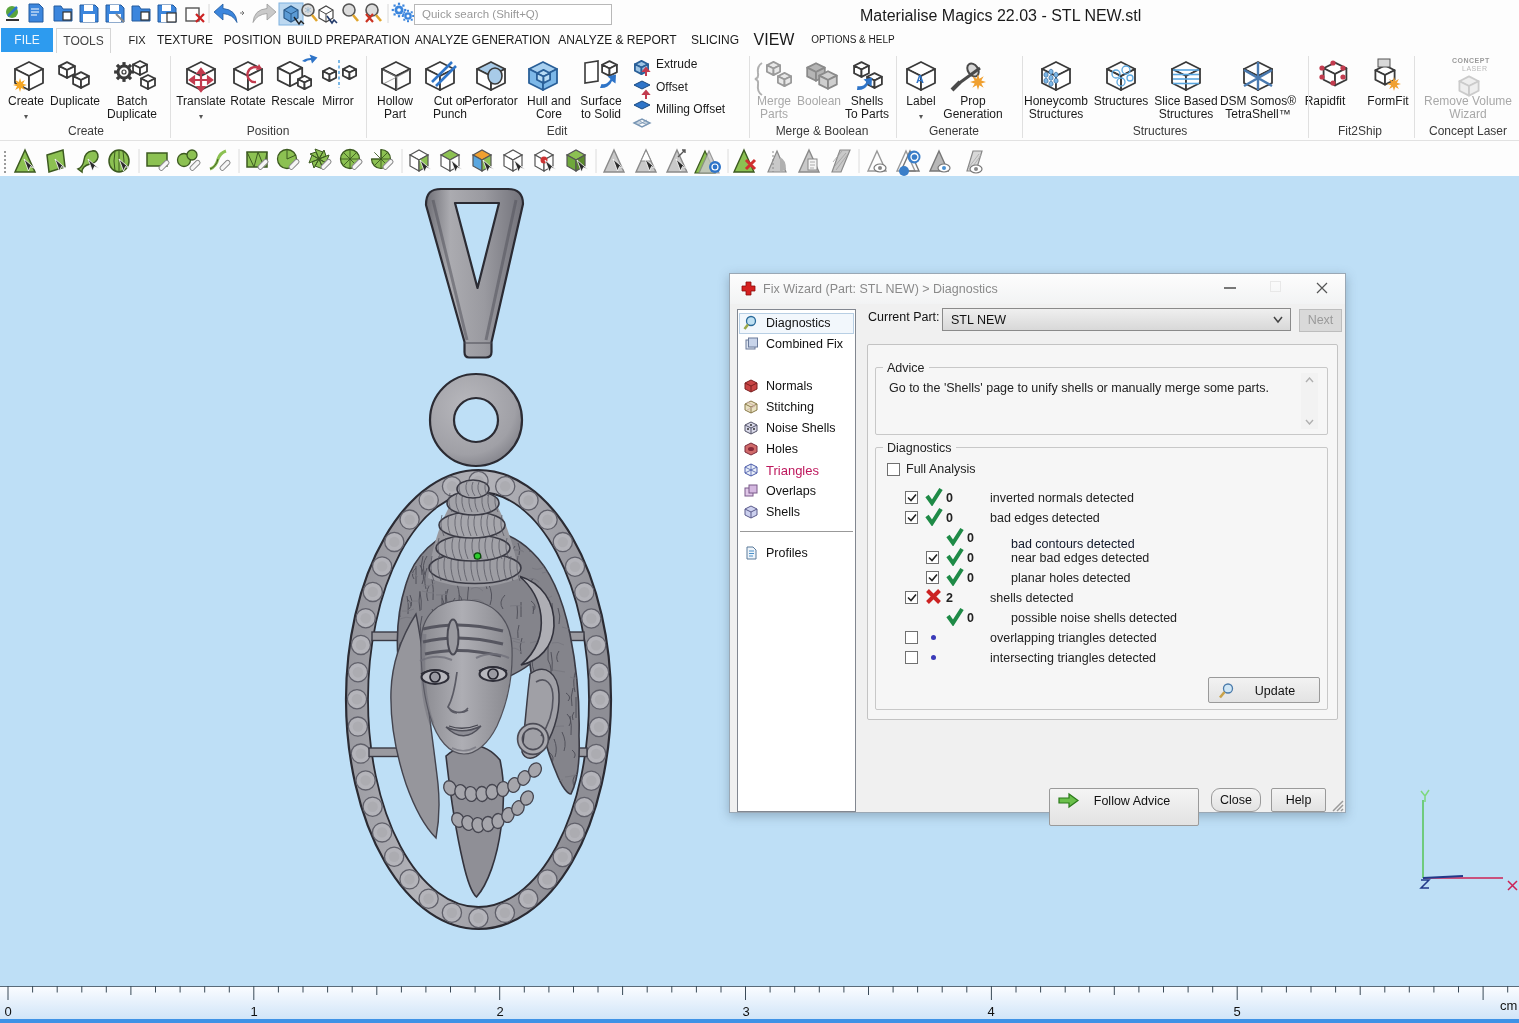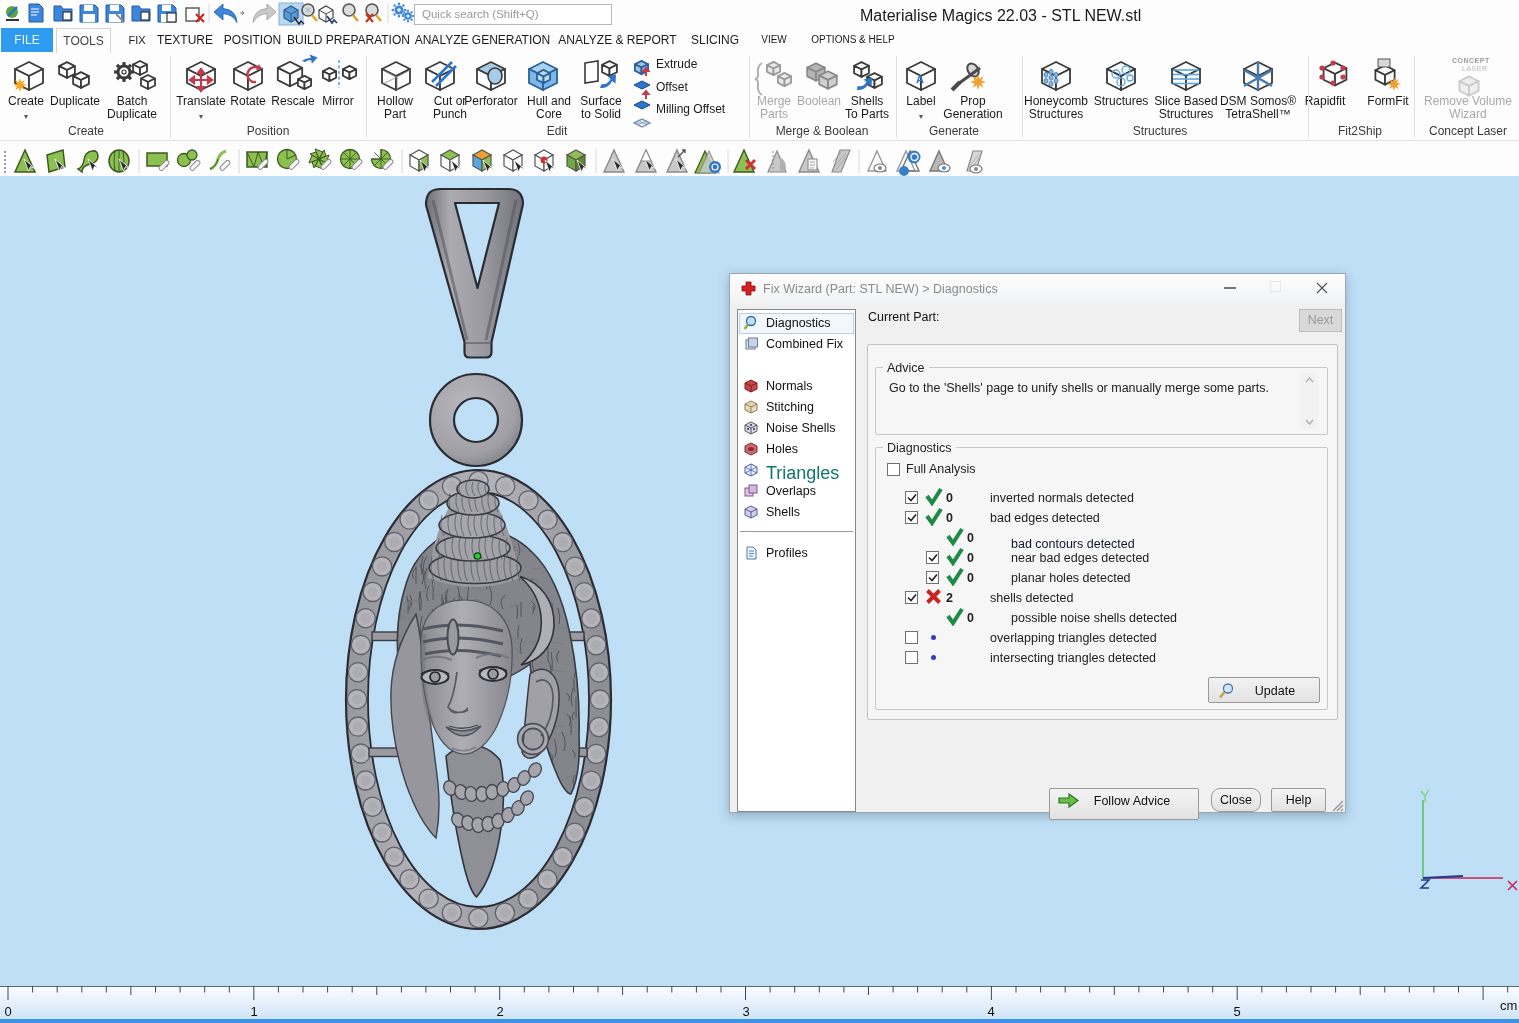--- a/index.html
+++ b/index.html
@@ -81,21 +81,21 @@
 <div class="abs" style="left:0;top:27px;width:1519px;height:26px;background:#fdfdfd"></div>
 <div class="abs" style="left:1px;top:28px;width:52px;height:24px;background:#2d9bef;color:#eef6fd;font-size:12px;text-align:center;line-height:24px">FILE</div>
 <div class="abs" style="left:56px;top:28px;width:55px;height:26px;background:#fdfdfd;color:#444;border:1px solid #d5d5d5;border-bottom:none;font-size:12px;text-align:center;line-height:24px">TOOLS</div>
 <div class="abs" style="left:112px;top:28px;width:50px;height:24px;color:#1a1a1a;font-size:11px;text-align:center;line-height:24px">FIX</div>
 <div class="abs" style="left:148px;top:28px;width:74px;height:24px;color:#1a1a1a;font-size:12px;text-align:center;line-height:24px">TEXTURE</div>
 <div class="abs" style="left:215px;top:28px;width:75px;height:24px;color:#1a1a1a;font-size:12px;text-align:center;line-height:24px">POSITION</div>
 <div class="abs" style="left:287px;top:28px;width:123px;height:24px;color:#1a1a1a;font-size:12px;text-align:center;line-height:24px">BUILD PREPARATION</div>
 <div class="abs" style="left:410px;top:28px;width:145px;height:24px;color:#1a1a1a;font-size:12px;text-align:center;line-height:24px">ANALYZE GENERATION</div>
 <div class="abs" style="left:555px;top:28px;width:125px;height:24px;color:#1a1a1a;font-size:12px;text-align:center;line-height:24px">ANALYZE &amp; REPORT</div>
 <div class="abs" style="left:680px;top:28px;width:70px;height:24px;color:#1a1a1a;font-size:12px;text-align:center;line-height:24px">SLICING</div>
-<div class="abs" style="left:748px;top:28px;width:52px;height:24px;color:#1a1a1a;font-size:10px;text-align:center;line-height:24px">VIEW</div>
+<div class="abs" style="left:748px;top:28px;width:52px;height:24px;color:#1a1a1a;font-size:16px;text-align:center;line-height:24px">VIEW</div>
 <div class="abs" style="left:797px;top:28px;width:112px;height:24px;color:#1a1a1a;font-size:10px;text-align:center;line-height:24px">OPTIONS &amp; HELP</div>
 <div class="abs" style="left:0;top:53px;width:1519px;height:88px;background:#fdfdfd;border-bottom:1px solid #e2e2e2"></div>
 <svg class="abs" style="left:0;top:53px" width="1519" height="88" viewBox="0 0 1519 88">
     <path d="M15.0 16.0 L29.0 9.0 L43.0 16.0 L29.0 23.0 Z" fill="#fff" stroke="#3a3a3a" stroke-width="1.8" stroke-linejoin="round"></path>
     <path d="M15.0 16.0 L29.0 23.0 L29.0 37.0 L15.0 30.0 Z" fill="#fff" stroke="#3a3a3a" stroke-width="1.8" stroke-linejoin="round"></path>
     <path d="M29.0 23.0 L43.0 16.0 L43.0 30.0 L29.0 37.0 Z" fill="#fff" stroke="#3a3a3a" stroke-width="1.8" stroke-linejoin="round"></path>
     <polygon points="27.0,32.0 22.9,33.2 24.9,36.9 21.2,34.9 20.0,39.0 18.8,34.9 15.1,36.9 17.1,33.2 13.0,32.0 17.1,30.8 15.1,27.1 18.8,29.1 20.0,25.0 21.2,29.1 24.9,27.1 22.9,30.8" fill="#f5a623"></polygon>
     <path d="M59.1 13.1 L67.0 9.1 L74.9 13.1 L67.0 17.0 Z" fill="#fff" stroke="#3a3a3a" stroke-width="1.8" stroke-linejoin="round"></path>
     <path d="M59.1 13.1 L67.0 17.0 L67.0 24.9 L59.1 20.9 Z" fill="#fff" stroke="#3a3a3a" stroke-width="1.8" stroke-linejoin="round"></path>
     <path d="M67.0 17.0 L74.9 13.1 L74.9 20.9 L67.0 24.9 Z" fill="#fff" stroke="#3a3a3a" stroke-width="1.8" stroke-linejoin="round"></path>
@@ -1141,38 +1141,41 @@
     <div class="abs" style="left:36px;top:147px;font-size:12.5px;color:#111">Noise Shells</div>
     <svg class="abs" style="left:13px;top:167px" width="16" height="16" viewBox="0 0 16 16">
       <path d="M2 5 L8 2 L14 5 L14 11 L8 14 L2 11 Z" fill="#d06a6a" stroke="#7a2a3a" stroke-width="1"></path>
       <ellipse cx="8" cy="8" rx="3" ry="2" fill="#8a2a3a"></ellipse>
     </svg>
     <div class="abs" style="left:36px;top:168px;font-size:12.5px;color:#111">Holes</div>
     <svg class="abs" style="left:13px;top:188px" width="16" height="16" viewBox="0 0 16 16">
       <path d="M2 5 L8 2 L14 5 L14 11 L8 14 L2 11 Z" fill="#e8eef8" stroke="#4a5aaa" stroke-width="1"></path>
       <path d="M2 5 L14 11 M14 5 L2 11 M8 2 L8 14" stroke="#4a5aaa" stroke-width="0.8"></path>
     </svg>
-    <div class="abs" style="left:36px;top:189px;font-size:18px;color:#0f766e">Triangles</div>
+    <div class="abs" style="left:36px;top:189px;font-size:13px;color:#be185d">Triangles</div>
     <svg class="abs" style="left:13px;top:209px" width="16" height="16" viewBox="0 0 16 16">
       <rect x="2" y="5" width="8" height="8" fill="#e0c8e8" stroke="#7a5a8a"></rect>
       <rect x="6" y="2" width="8" height="8" fill="#d4b8e0" stroke="#7a5a8a"></rect>
     </svg>
     <div class="abs" style="left:36px;top:210px;font-size:12.5px;color:#111">Overlaps</div>
     <svg class="abs" style="left:13px;top:230px" width="16" height="16" viewBox="0 0 16 16">
       <path d="M2 5 L8 2 L14 5 L14 11 L8 14 L2 11 Z" fill="#ccd0ee" stroke="#5a5a8a" stroke-width="1"></path>
       <path d="M2 5 L8 8 L14 5 M8 8 L8 14" stroke="#5a5a8a" stroke-width="1" fill="none"></path>
     </svg>
     <div class="abs" style="left:36px;top:231px;font-size:12.5px;color:#111">Shells</div>
     <svg class="abs" style="left:13px;top:271px" width="16" height="16" viewBox="0 0 16 16">
       <path d="M4 2 h6 l3 3 v9 h-9 z" fill="#eef4fa" stroke="#5a7a9a"></path>
       <path d="M6 6 h5 M6 8.5 h5 M6 11 h4" stroke="#4a90c8" stroke-width="1"></path>
     </svg>
     <div class="abs" style="left:36px;top:272px;font-size:12.5px;color:#111">Profiles</div>
     <div class="abs" style="left:10px;top:257px;width:113px;height:1px;background:#999"></div>
     <div class="abs" style="left:138px;top:36px;font-size:12.5px;color:#111">Current Part:</div>
+    <div class="abs" style="left:212px;top:34px;width:349px;height:23px;background:linear-gradient(#efefef,#d8d8d8);border:1px solid #8a8a8a;font-size:12.5px;color:#111;padding:4px 0 0 8px">STL NEW<svg class="abs" style="right:7px;top:7px" width="10" height="8">
+        <path d="M1 1 L5 6 L9 1" stroke="#444" stroke-width="1.5" fill="none"></path>
+      </svg></div>
     <div class="abs" style="left:569px;top:35px;width:43px;height:23px;background:#d9d9d9;border:1px solid #bdbdbd;font-size:12.5px;color:#9a9a9a;text-align:center;line-height:21px">Next</div>
     <div class="abs" style="left:137px;top:70px;width:471px;height:376px;background:#f6f6f6;border:1px solid #c3c3c3;border-radius:2px"></div>
     <div class="abs" style="left:145px;top:93px;width:453px;height:68px;border:1px solid #c8c8c8;border-radius:2px"></div>
     <div class="abs" style="left:153px;top:87px;background:#f6f6f6;padding:0 4px;font-size:12.5px;color:#222">Advice</div>
     <div class="abs" style="left:159px;top:107px;font-size:12.5px;color:#222">Go to the 'Shells' page to unify shells or manually merge some parts.</div>
     <div class="abs" style="left:571px;top:99px;width:17px;height:56px;background:#f2f2f2">
       <svg class="abs" style="left:4px;top:4px" width="9" height="6">
         <path d="M1 5 L4.5 1 L8 5" stroke="#b0b0b0" stroke-width="1.4" fill="none"></path>
       </svg>
       <svg class="abs" style="left:4px;top:46px" width="9" height="6">
@@ -1244,21 +1247,21 @@
     <div class="abs" style="left:175px;top:377px;width:13px;height:13px;background:#fff;border:1px solid #707070"></div>
     <div class="abs" style="left:201px;top:381px;width:5px;height:5px;border-radius:50%;background:#3a3ab8"></div>
     <div class="abs" style="left:260px;top:377px;font-size:12.5px;color:#222">intersecting triangles detected</div>
     <div class="abs" style="left:478px;top:403px;width:112px;height:26px;background:linear-gradient(#f2f2f2,#e3e3e3);border:1px solid #9a9a9a;border-radius:2px">
       <svg class="abs" style="left:8px;top:4px" width="18" height="18" viewBox="0 0 18 18">
         <circle cx="11" cy="6.5" r="4.5" fill="#cfe6f5" stroke="#4a7aaa" stroke-width="1.3"></circle>
         <line x1="7.5" y1="10" x2="3" y2="15.5" stroke="#c8a24a" stroke-width="2.6"></line>
       </svg>
       <div class="abs" style="left:0;top:6px;width:112px;text-align:center;font-size:12.5px;color:#111;text-indent:20px">Update</div>
     </div>
-    <div class="abs" style="left:319px;top:514px;width:150px;height:32px;background:linear-gradient(#f4f4f4,#e2e2e2);border:1px solid #9a9a9a;border-radius:2px">
+    <div class="abs" style="left:319px;top:514px;width:150px;height:38px;background:linear-gradient(#f4f4f4,#e2e2e2);border:1px solid #9a9a9a;border-radius:2px">
       <svg class="abs" style="left:8px;top:3px" width="22" height="17" viewBox="0 0 22 17">
         <path d="M1 6 h10 V2 l9 6.5 -9 6.5 V11 H1 Z" fill="#6abf4b" stroke="#2a7a1a" stroke-width="1.2"></path>
       </svg>
       <div class="abs" style="left:0;top:5px;width:150px;text-align:center;font-size:12.5px;color:#111;text-indent:14px">Follow Advice</div>
     </div>
     <div class="abs" style="left:481px;top:514px;width:50px;height:24px;background:linear-gradient(#f4f4f4,#e2e2e2);border:1px solid #9a9a9a;border-radius:9px;text-align:center;font-size:12.5px;color:#111;line-height:22px">Close</div>
     <div class="abs" style="left:541px;top:514px;width:55px;height:24px;background:linear-gradient(#f4f4f4,#e2e2e2);border:1px solid #9a9a9a;border-radius:2px;text-align:center;font-size:12.5px;color:#111;line-height:22px">Help</div>
     <svg class="abs" style="left:601px;top:525px" width="13" height="13">
       <path d="M12 2 L2 12 M12 6 L6 12 M12 10 L10 12" stroke="#9a9a9a" stroke-width="1.5"></path>
     </svg>

